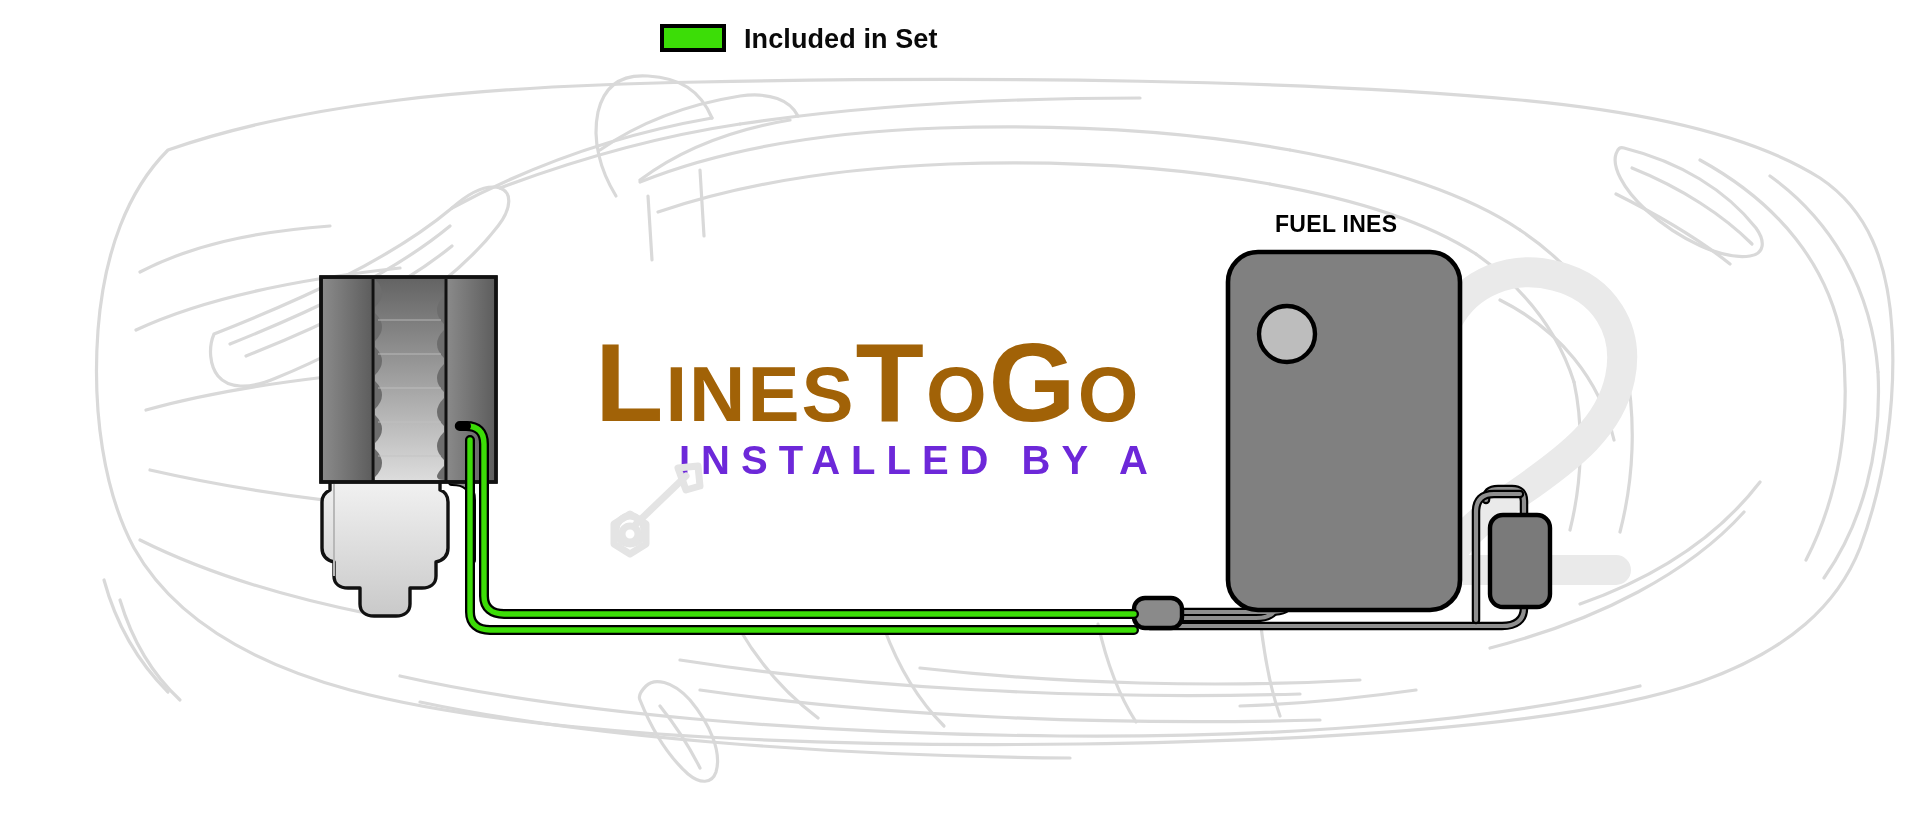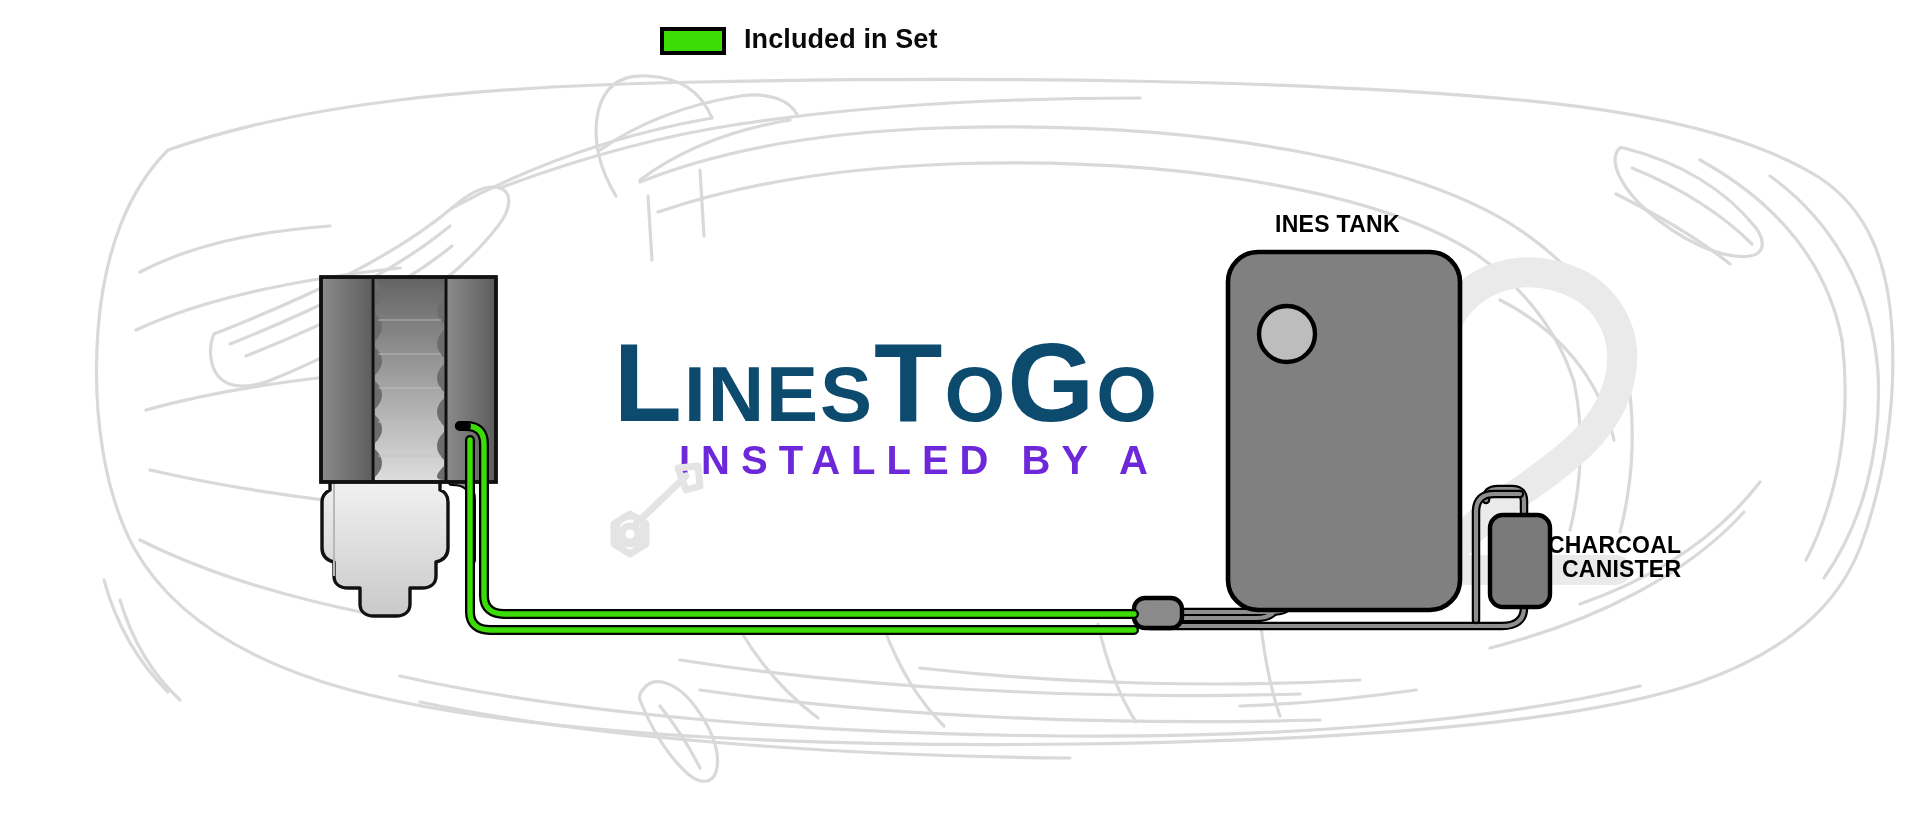--- a/index.html
+++ b/index.html
@@ -27,21 +27,21 @@
     width: 1920px;
     height: 837px;
   }
 
   
   #legend {
     position: absolute;
     left: 660px;
     top: 24px;
     display: flex;
-    align-items: flex-end;
+    align-items: flex-start;
     gap: 18px;
     z-index: 40;
   }
   #legend .swatch {
     width: 66px;
     height: 28px;
     background: #3cdd07;
     border: 4px solid #000000;
     box-sizing: border-box;
   }
@@ -81,25 +81,24 @@
     position: absolute;
     left: 595px;
     top: 330px;
     z-index: 5;
     pointer-events: none;
     user-select: none;
   }
   #watermark .wm-main {
     font-size: 112px;
     font-weight: bold;
-    color: #0c4a6e;
+    color: #a16207;
     line-height: 0.95;
     letter-spacing: 2px;
     white-space: nowrap;
-    text-align: right;
   }
   #watermark .wm-main .sm {
     font-size: 78px;
   }
   #watermark .wm-sub {
     margin-top: 2px;
     margin-left: 84px;
     font-size: 40px;
     font-weight: bold;
     color: #6d28d9;
@@ -365,18 +364,16 @@
     <g fill="none" stroke="#8f8f8f" stroke-width="4.2" stroke-linecap="round" stroke-linejoin="round">
       <path d="M1476 620 L 1476 512 C 1476 500 1482 494 1494 494 L 1520 494"></path>
     </g>
   </svg>
 
   <div id="legend">
     <div class="swatch"></div>
     <div class="legend-text">Included in Set</div>
   </div>
 
-  <div class="callout" id="label-fuel-tank">INES TANK</div>
-
-  <div class="callout" id="label-charcoal-canister">CHARCOAL
-CANISTER</div>
+  <div class="callout" id="label-fuel-tank">FUEL INES</div>
+
 
 </div>
 
 </body></html>

